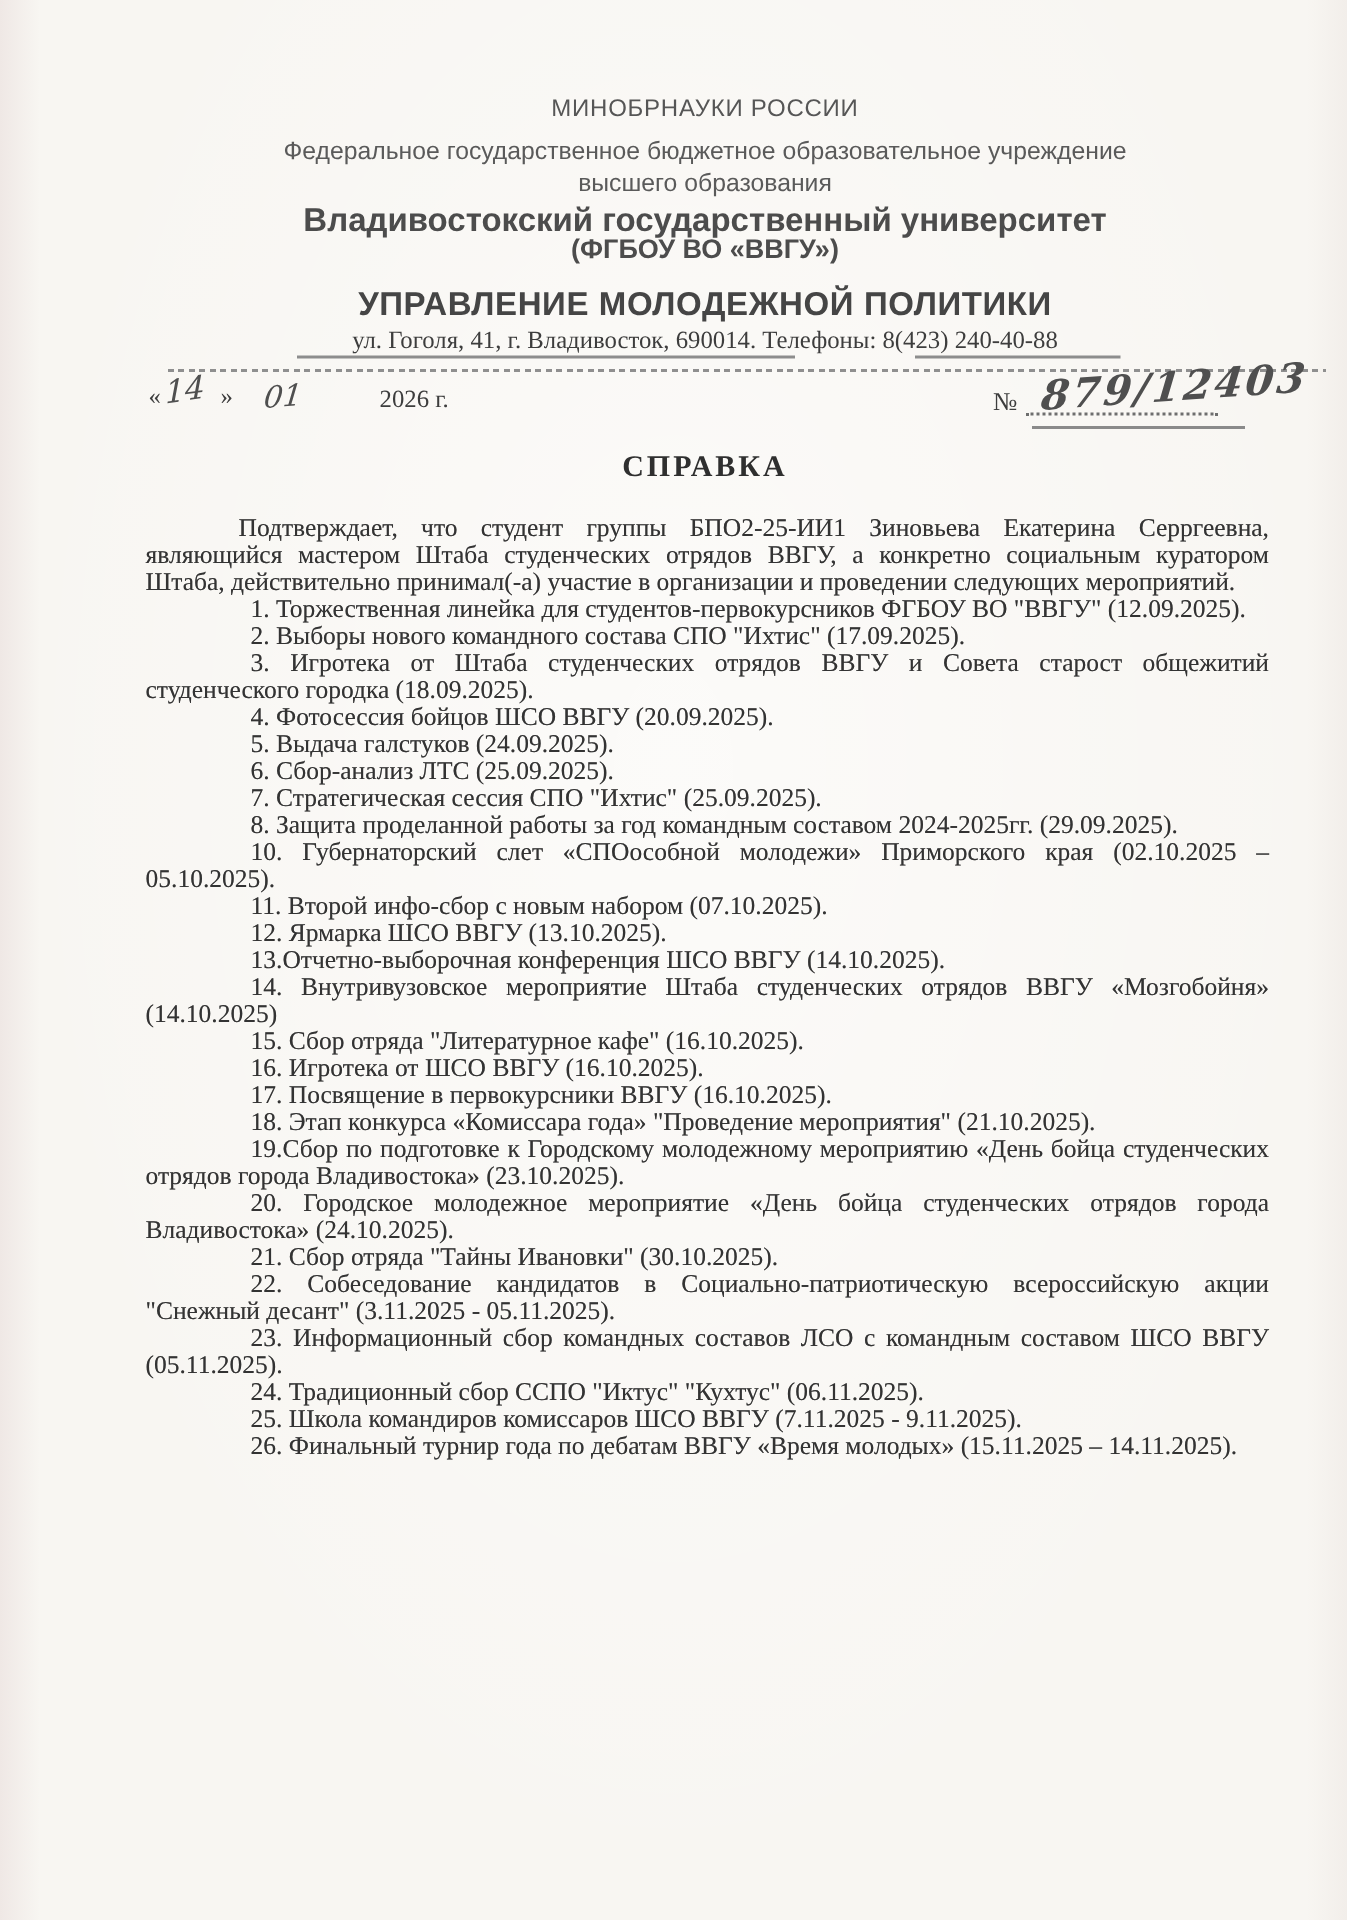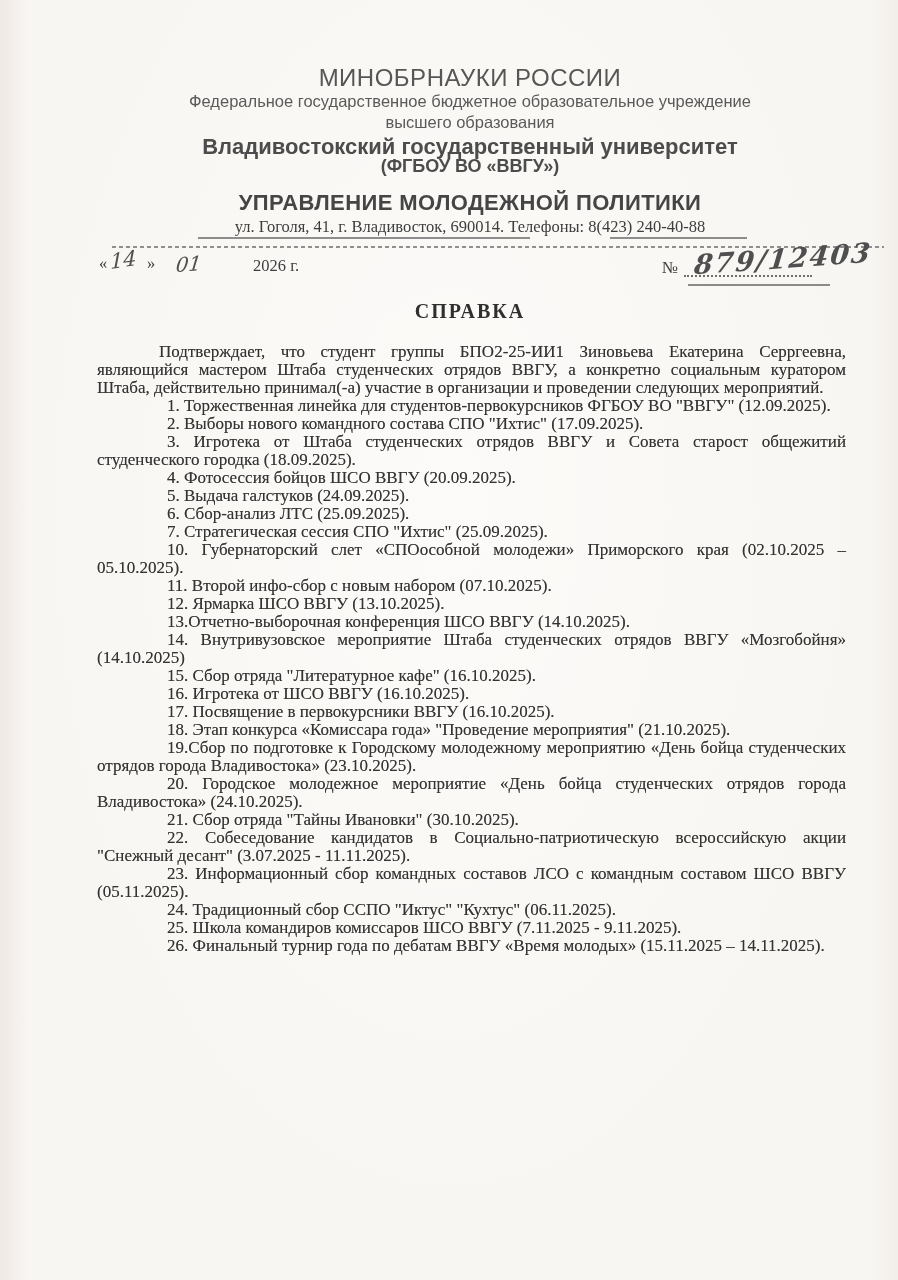--- a/index.html
+++ b/index.html
@@ -11,21 +11,21 @@
     position: relative; width: 898px; height: 1280px;
     background:
       radial-gradient(ellipse at 50% 40%, rgba(255,255,255,.55), rgba(255,255,255,0) 70%),
       linear-gradient(90deg, #efe8e5 0%, #f8f6f2 3%, #f8f6f2 97%, #f2eeea 100%),
       #f7f5f1;
     font-family: "Liberation Serif", serif;
     color: #343434;
   }
   .hline { position: absolute; left: 60px; width: 820px; text-align: center; white-space: nowrap; }
   .sans { font-family: "Liberation Sans", sans-serif; }
-  .ministry     { top: 64px;  font-size: 24px; color: #565656; letter-spacing: .5px; }
+  .ministry     { top: 64px;  font-size: 16px; color: #565656; letter-spacing: .5px; }
   .org1         { top: 92px;  font-size: 16.5px; color: #5a5a5a; }
   .org2         { top: 113px; font-size: 16.5px; color: #5a5a5a; }
   .university   { top: 134px; font-size: 22px; font-weight: bold; color: #4c4c4c; }
   .abbr         { top: 156px; font-size: 18px; font-weight: bold; color: #4c4c4c; }
   .department   { top: 190px; font-size: 22px; font-weight: bold; color: #454545; letter-spacing: .4px; }
   .address      { top: 217px; font-size: 16.5px; color: #3d3d3d; }
 
   .u-seg { position: absolute; height: 0; border-top: 2px solid #8d8d8d; }
   .u-addr  { top: 237px; left: 198px; width: 332px; }
   .u-phone { top: 237px; left: 610px; width: 137px; }
@@ -102,33 +102,34 @@
   <div class="body-text">
     <p class="intro">Подтверждает, что студент группы БПО2-25-ИИ1 Зиновьева Екатерина Серргеевна, являющийся мастером Штаба студенческих отрядов ВВГУ, а конкретно социальным куратором Штаба, действительно принимал(-а) участие в организации и проведении следующих мероприятий.</p>
     <div>
         <p class="item">1. Торжественная линейка для студентов-первокурсников ФГБОУ ВО "ВВГУ" (12.09.2025).</p>
         <p class="item">2. Выборы нового командного состава СПО "Ихтис" (17.09.2025).</p>
         <p class="item">3. Игротека от Штаба студенческих отрядов ВВГУ и Совета старост общежитий студенческого городка (18.09.2025).</p>
         <p class="item">4. Фотосессия бойцов ШСО ВВГУ (20.09.2025).</p>
         <p class="item">5. Выдача галстуков (24.09.2025).</p>
         <p class="item">6. Сбор-анализ ЛТС (25.09.2025).</p>
         <p class="item">7. Стратегическая сессия СПО "Ихтис" (25.09.2025).</p>
+        <p class="item">8. Защита проделанной работы за год командным составом 2024-2025гг. (29.09.2025).</p>
         <p class="item">10. Губернаторский слет «СПОособной молодежи» Приморского края (02.10.2025 – 05.10.2025).</p>
         <p class="item">11. Второй инфо-сбор с новым набором (07.10.2025).</p>
         <p class="item">12. Ярмарка ШСО ВВГУ (13.10.2025).</p>
         <p class="item">13.Отчетно-выборочная конференция ШСО ВВГУ (14.10.2025).</p>
         <p class="item">14. Внутривузовское мероприятие Штаба студенческих отрядов ВВГУ «Мозгобойня» (14.10.2025)</p>
         <p class="item">15. Сбор отряда "Литературное кафе" (16.10.2025).</p>
         <p class="item">16. Игротека от ШСО ВВГУ (16.10.2025).</p>
         <p class="item">17. Посвящение в первокурсники ВВГУ (16.10.2025).</p>
         <p class="item">18. Этап конкурса «Комиссара года» "Проведение мероприятия" (21.10.2025).</p>
         <p class="item">19.Сбор по подготовке к Городскому молодежному мероприятию «День бойца студенческих отрядов города Владивостока» (23.10.2025).</p>
         <p class="item">20. Городское молодежное мероприятие «День бойца студенческих отрядов города Владивостока» (24.10.2025).</p>
         <p class="item">21. Сбор отряда "Тайны Ивановки" (30.10.2025).</p>
-        <p class="item">22. Собеседование кандидатов в Социально-патриотическую всероссийскую акции "Снежный десант" (3.07.2025 - 11.11.2025).</p>
+        <p class="item">22. Собеседование кандидатов в Социально-патриотическую всероссийскую акции "Снежный десант" (3.11.2025 - 05.11.2025).</p>
         <p class="item">23. Информационный сбор командных составов ЛСО с командным составом ШСО ВВГУ (05.11.2025).</p>
         <p class="item">24. Традиционный сбор ССПО "Иктус" "Кухтус" (06.11.2025).</p>
         <p class="item">25. Школа командиров комиссаров ШСО ВВГУ (7.11.2025 - 9.11.2025).</p>
         <p class="item">26. Финальный турнир года по дебатам ВВГУ «Время молодых» (15.11.2025 – 14.11.2025).</p>
       </div>
   </div>
 
 </div>
 
 </body></html>

